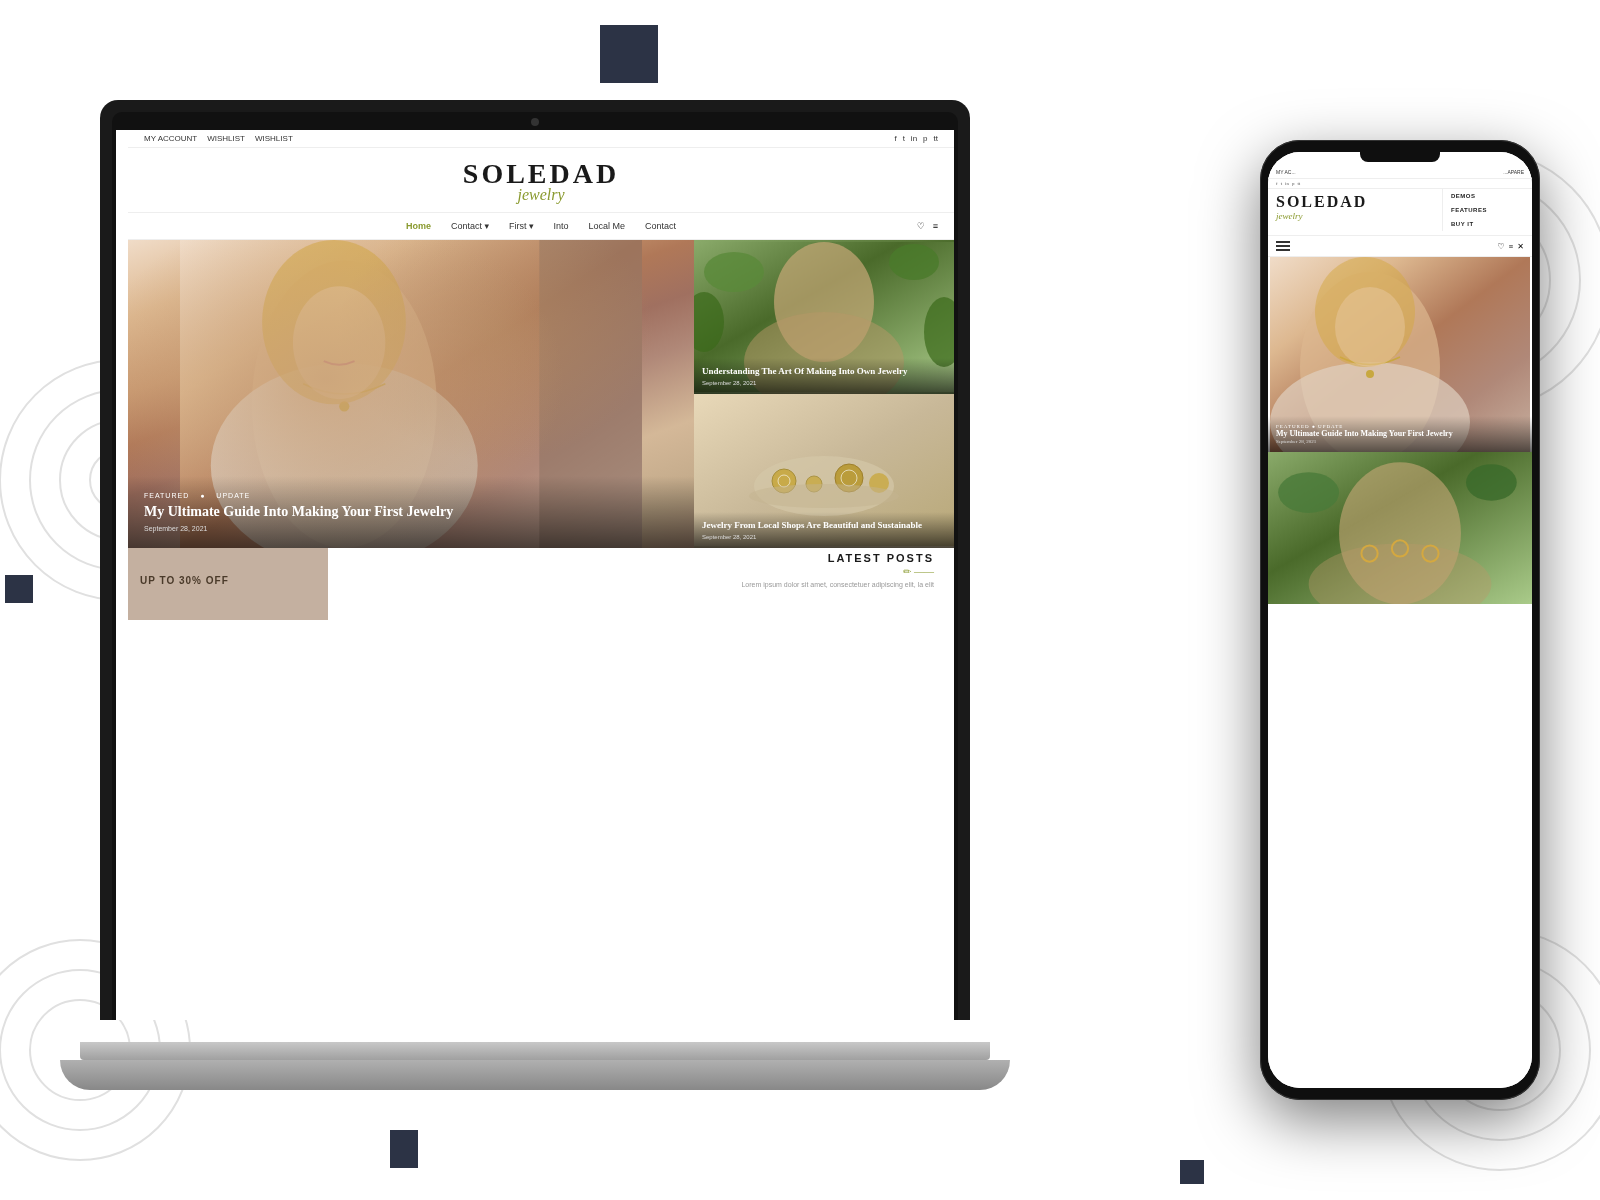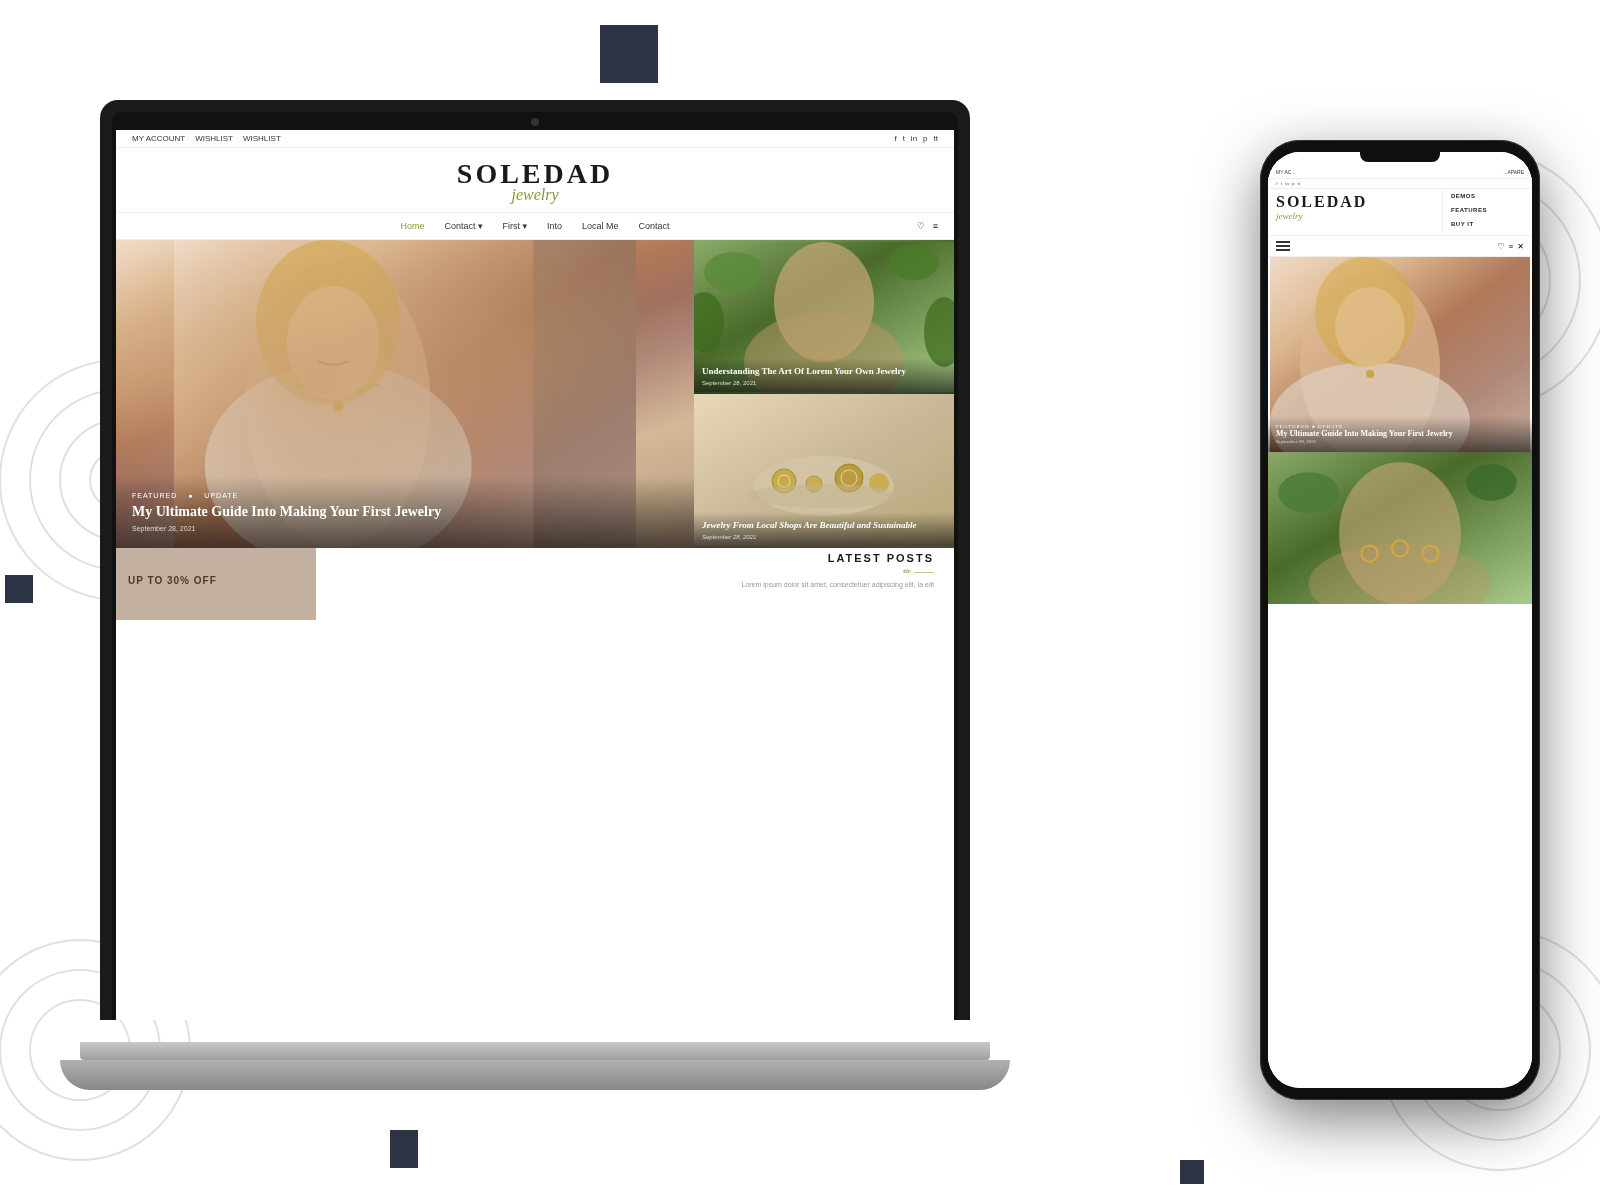--- a/index.html
+++ b/index.html
@@ -65,20 +65,21 @@
     }
 
     .laptop-screen {
       position: absolute;
       top: 18px;
       left: 4px;
       right: 4px;
       bottom: 0;
       background: #fff;
       overflow: hidden;
+      padding-left: 12px;
     }
 
     .laptop-base {
       position: absolute;
       bottom: 60px;
       left: -20px;
       right: -20px;
       height: 18px;
       background: linear-gradient(to bottom, #c8c8c8, #a0a0a0);
       border-radius: 0 0 4px 4px;
@@ -146,21 +147,21 @@
       align-items: center;
       padding: 8px 16px;
       border-bottom: 1px solid #eee;
       gap: 20px;
       font-size: 9px;
       font-family: Arial, sans-serif;
       position: relative;
     }
 
     .site-nav-item { color: #333; cursor: pointer; }
-    .site-nav-item.active { color: #8a9a2f; }
+    .site-nav-item.active { color: #8a9a2f; font-weight: bold; }
     .site-nav-icons { position: absolute; right: 16px; display: flex; gap: 8px; }
 
     
     .hero-grid {
       display: grid;
       grid-template-columns: 1fr 260px;
       height: 300px;
       gap: 0;
     }
 
@@ -227,21 +228,20 @@
       position: relative;
       overflow: hidden;
     }
 
     .side-post-1 {
       background: linear-gradient(135deg, #5a7a4a 0%, #4a6a3a 30%, #6a8a5a 60%, #8aaa7a 100%);
     }
 
     .side-post-2 {
       background: linear-gradient(135deg, #d4c8a0 0%, #c4b890 30%, #b4a880 60%, #a89870 100%);
-      font-style: italic;
     }
 
     .photo-side-1 {
       width: 100%;
       height: 100%;
       background: linear-gradient(160deg, #8aaa6a 0%, #6a8a4a 20%, #4a6a2a 40%, #7a9a5a 60%, #aacb8a 80%, #8aaa6a 100%);
       position: relative;
     }
 
     .photo-side-2 {
@@ -614,21 +614,21 @@
                       <ellipse cx="130" cy="60" rx="50" ry="60" fill="#c8a878" opacity="0.7"></ellipse>
                       <ellipse cx="130" cy="120" rx="80" ry="50" fill="#b89868" opacity="0.5"></ellipse>
 
                       <ellipse cx="40" cy="30" rx="30" ry="20" fill="#5a8a3a" opacity="0.8"></ellipse>
                       <ellipse cx="220" cy="20" rx="25" ry="18" fill="#4a7a2a" opacity="0.8"></ellipse>
                       <ellipse cx="10" cy="80" rx="20" ry="30" fill="#3a6a1a" opacity="0.7"></ellipse>
                       <ellipse cx="250" cy="90" rx="20" ry="35" fill="#3a6a1a" opacity="0.7"></ellipse>
                     </svg>
                   </div>
                   <div class="side-post-overlay">
-                    <div class="side-post-title">Understanding The Art Of Lorem Your Own Jewelry</div>
+                    <div class="side-post-title">Understanding The Art Of Making Into Own Jewelry</div>
                     <div class="side-post-date">September 28, 2021</div>
                   </div>
                 </div>
 
                 <div class="side-post side-post-2">
                   <div class="photo-side-2">
                     <svg viewBox="0 0 260 150" width="100%" height="100%" xmlns="http://www.w3.org/2000/svg">
                       <defs>
                         <linearGradient id="bg3" x1="0%" y1="0%" x2="100%" y2="100%">
                           <stop offset="0%" style="stop-color:#e8d8b8"></stop>

